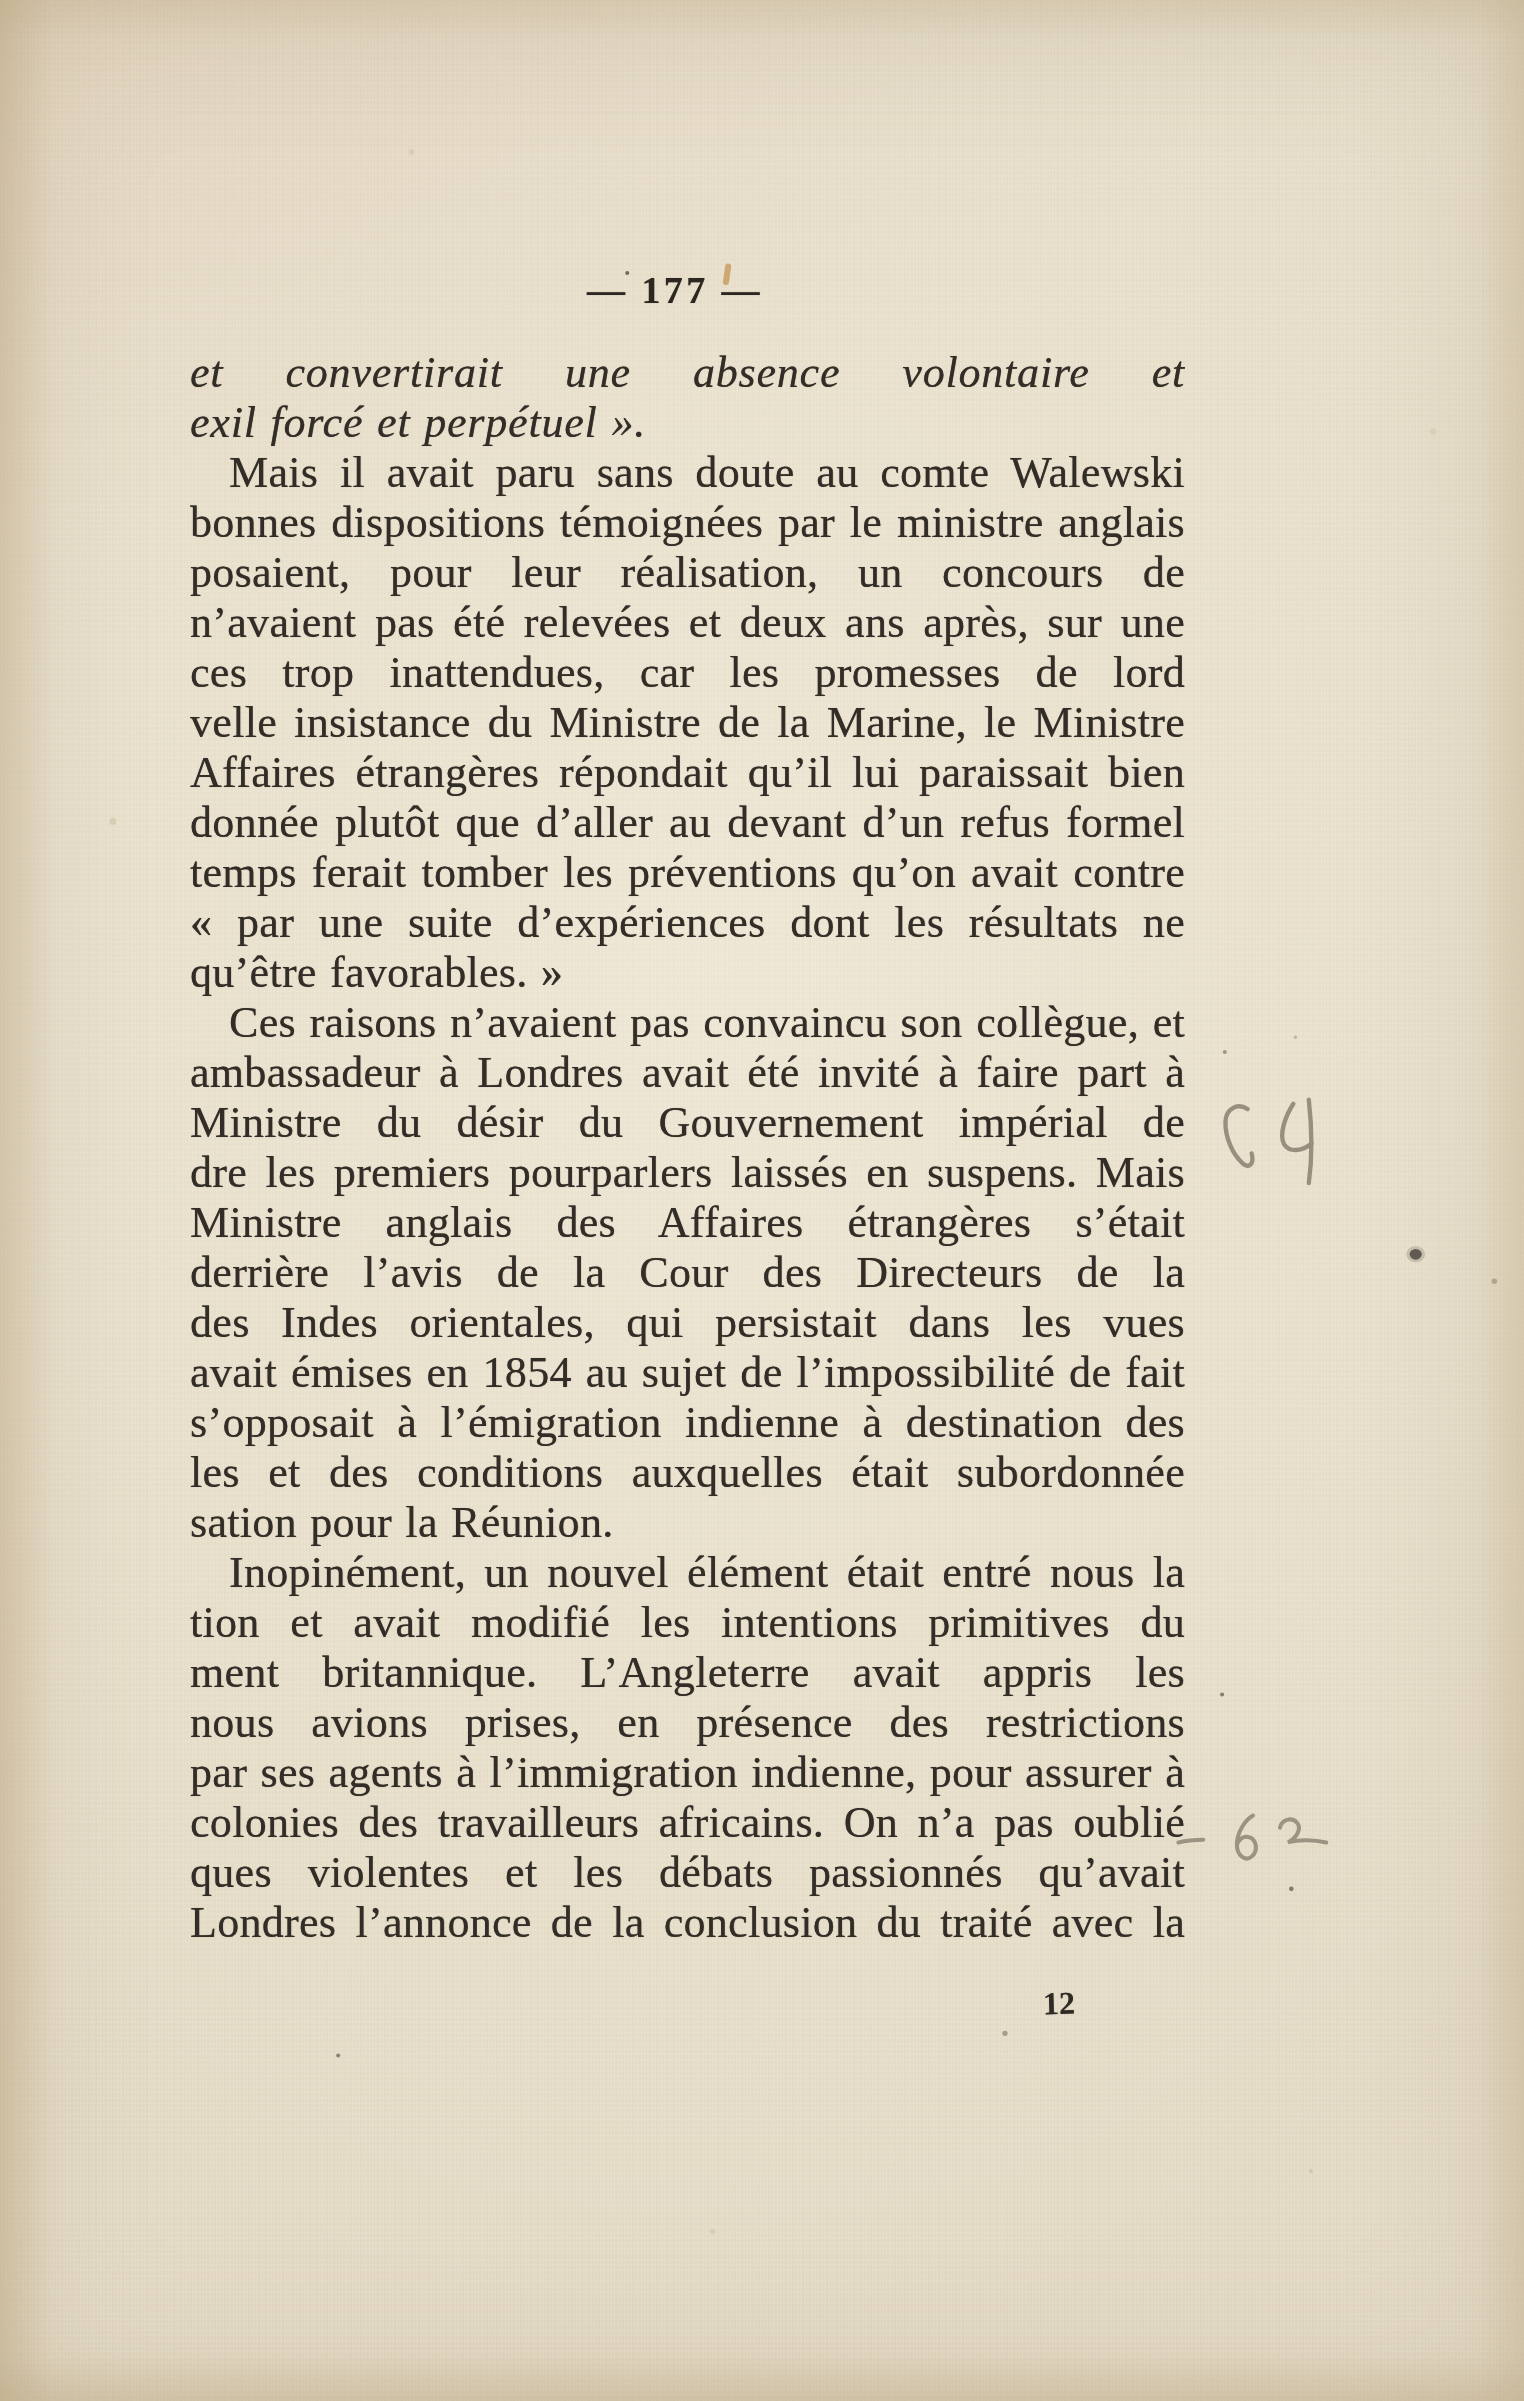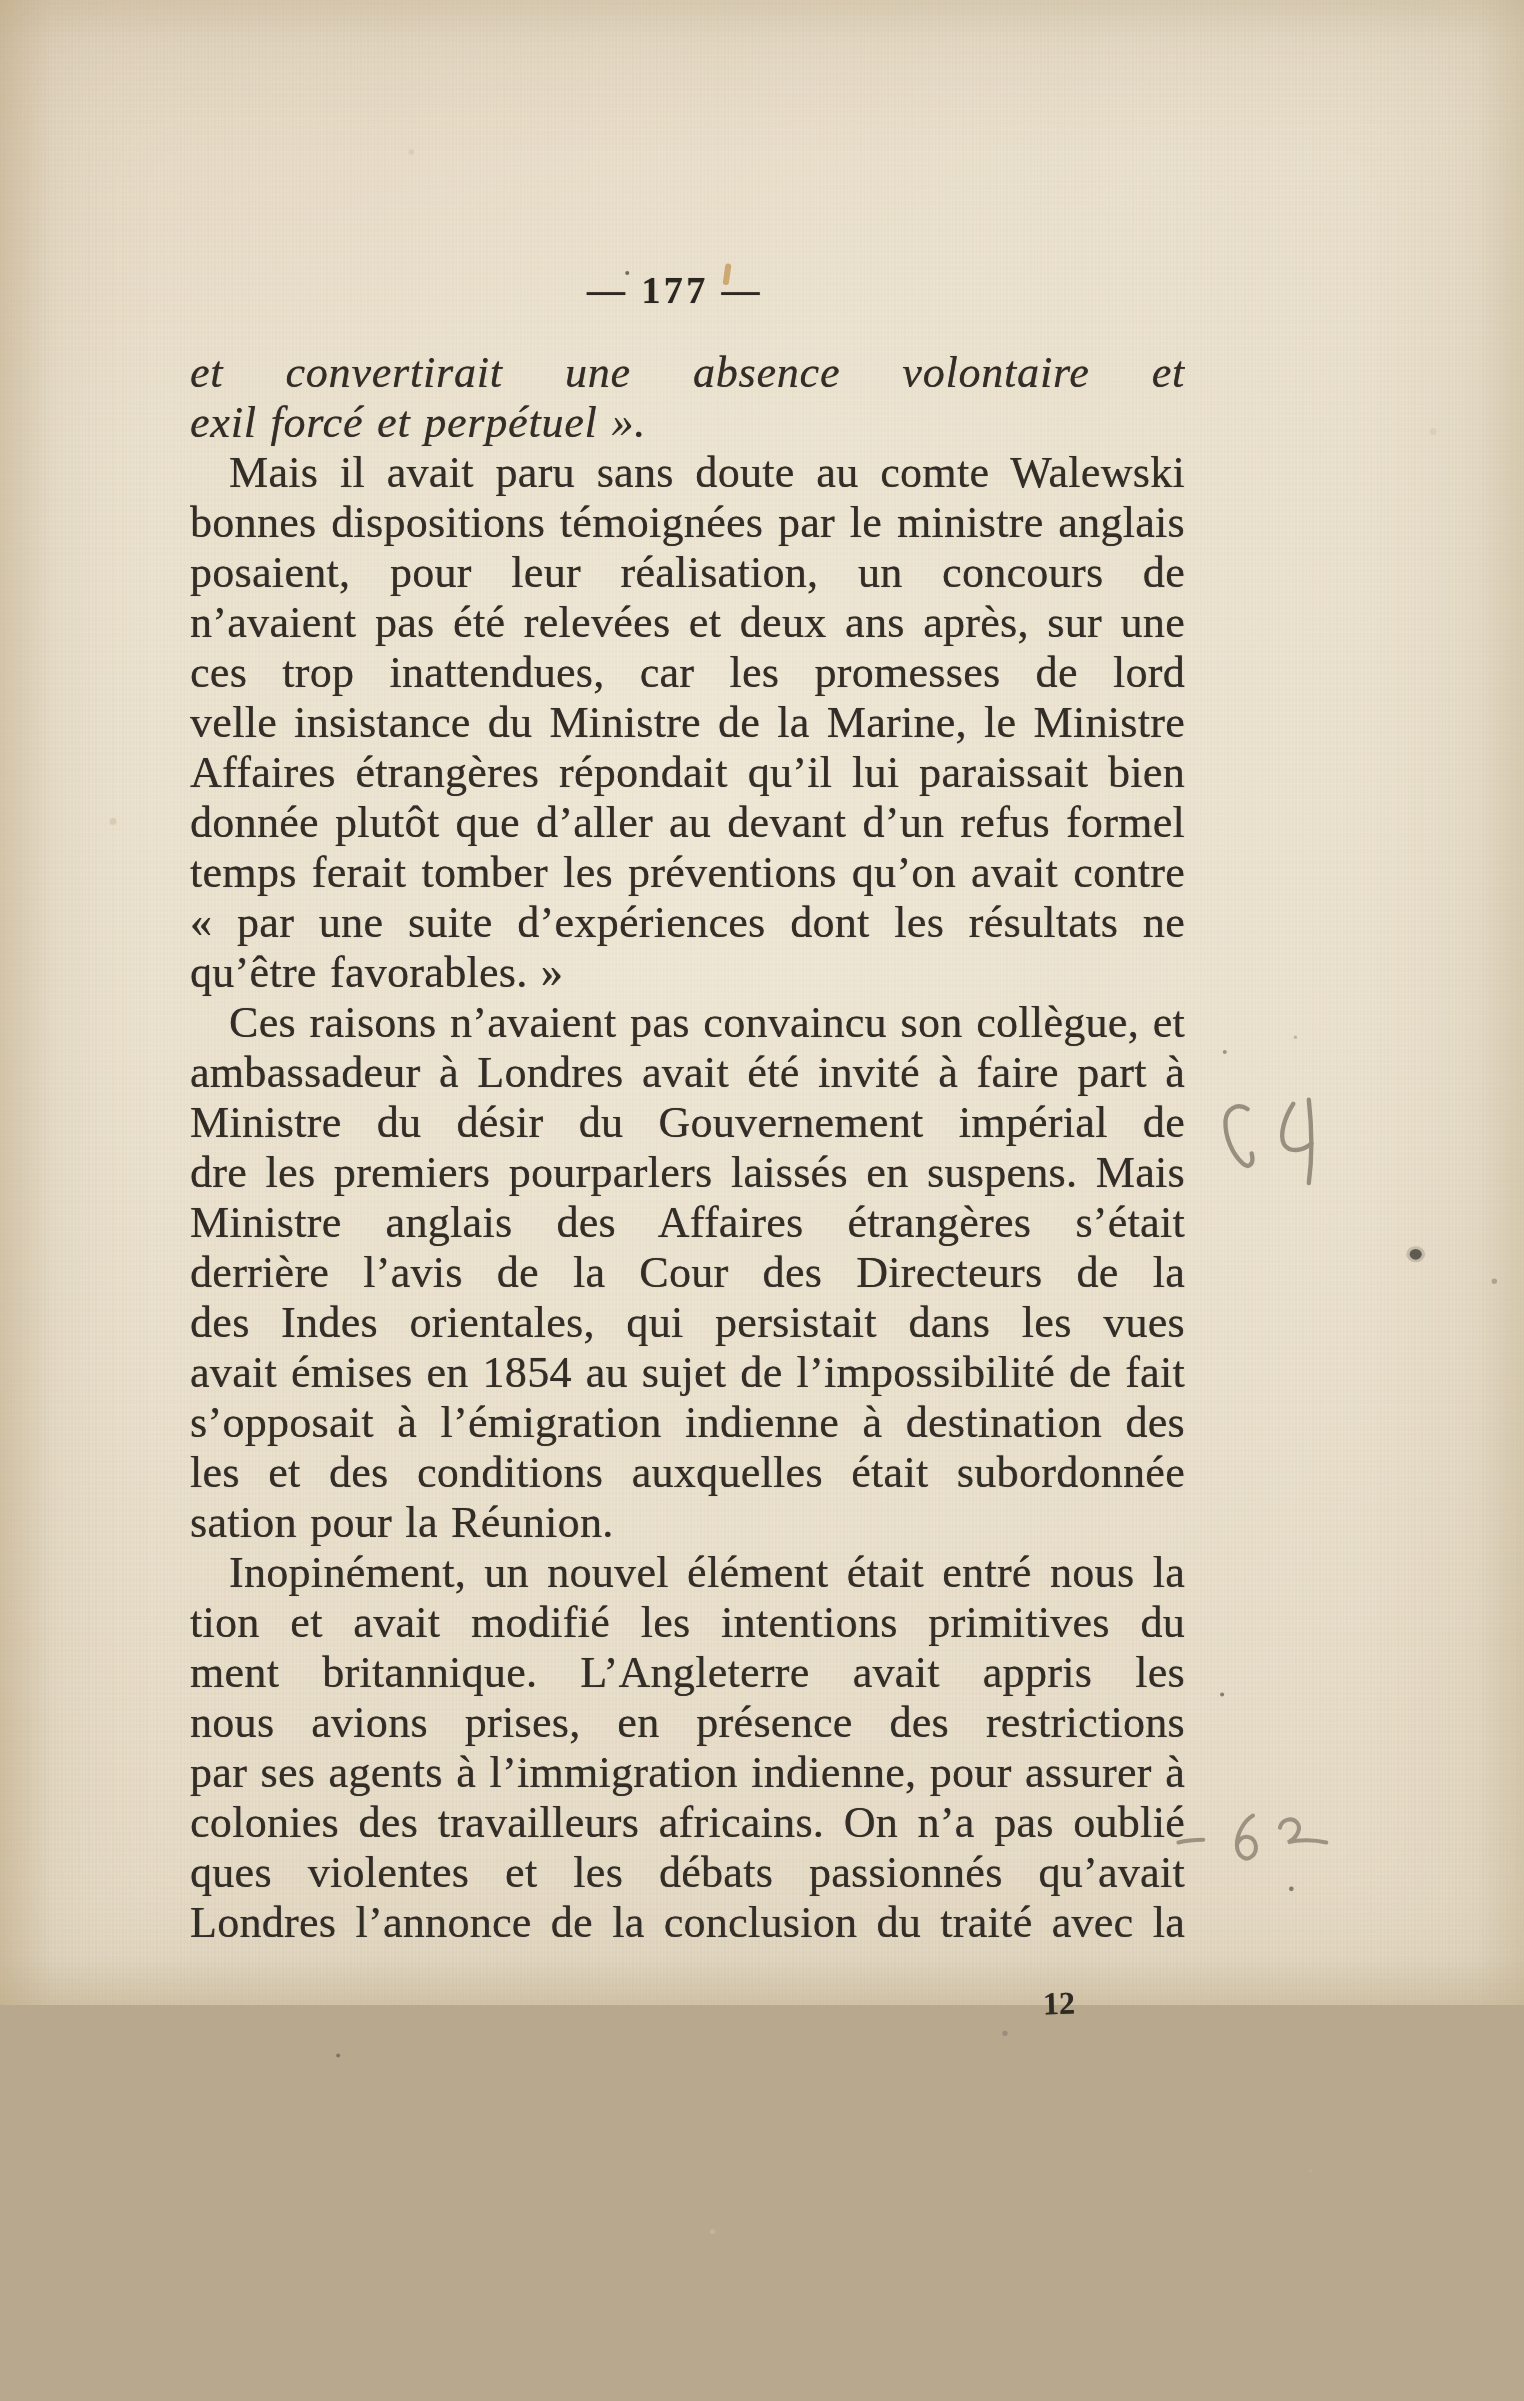--- a/index.html
+++ b/index.html
@@ -3,21 +3,21 @@
 <meta charset="utf-8">
 <style>
   html,body{margin:0;padding:0;}
   body{
     width:1524px;height:2401px;
     background:#b8a98e;
     font-family:"Liberation Serif","DejaVu Serif",serif;
     overflow:hidden;
   }
   .page{
-    position:absolute;left:0;top:0;width:1524px;height:2005px;
+    position:absolute;left:0;top:0;width:1524px;height:2401px;
     background:
       radial-gradient(ellipse 150% 40% at 0% 0%, rgba(196,150,120,0.10), rgba(196,150,120,0) 55%),
       radial-gradient(ellipse 120% 90% at 47% 40%, rgba(255,252,240,0.38), rgba(255,252,240,0) 65%),
       linear-gradient(90deg, rgba(203,183,148,0.55) 0px, rgba(203,183,148,0) 54px),
       linear-gradient(270deg, rgba(209,193,160,0.45) 0px, rgba(209,193,160,0) 47px),
       linear-gradient(180deg, rgba(209,194,162,0.40) 0px, rgba(209,194,162,0) 40px),
       linear-gradient(0deg, rgba(201,184,150,0.45) 0px, rgba(201,184,150,0) 47px),
       repeating-linear-gradient(90deg, rgba(118,98,66,0.026) 0 1.3px, rgba(255,255,255,0.015) 1.3px 3.4px),
       repeating-linear-gradient(0deg, rgba(255,255,252,0.02) 0 2px, rgba(110,92,62,0.014) 2px 5.4px),
       #e6dcc7;

